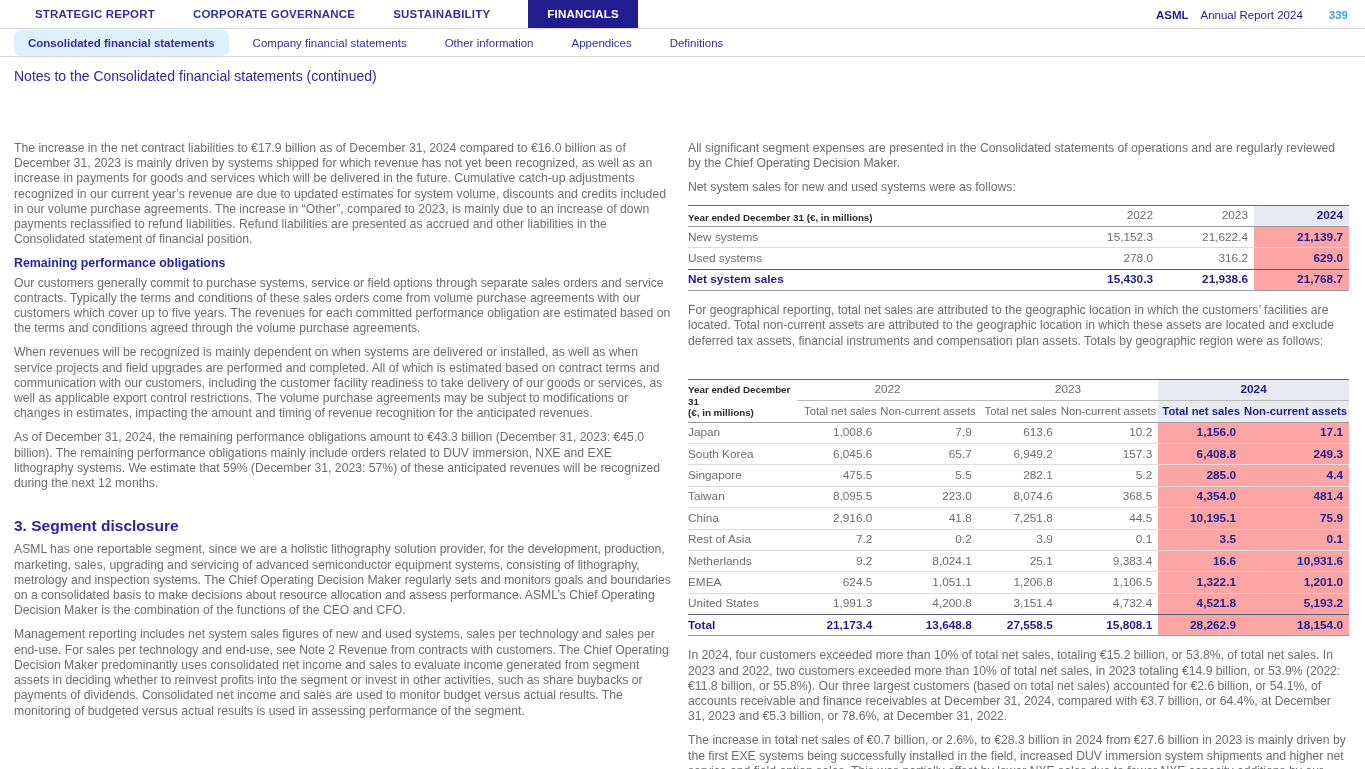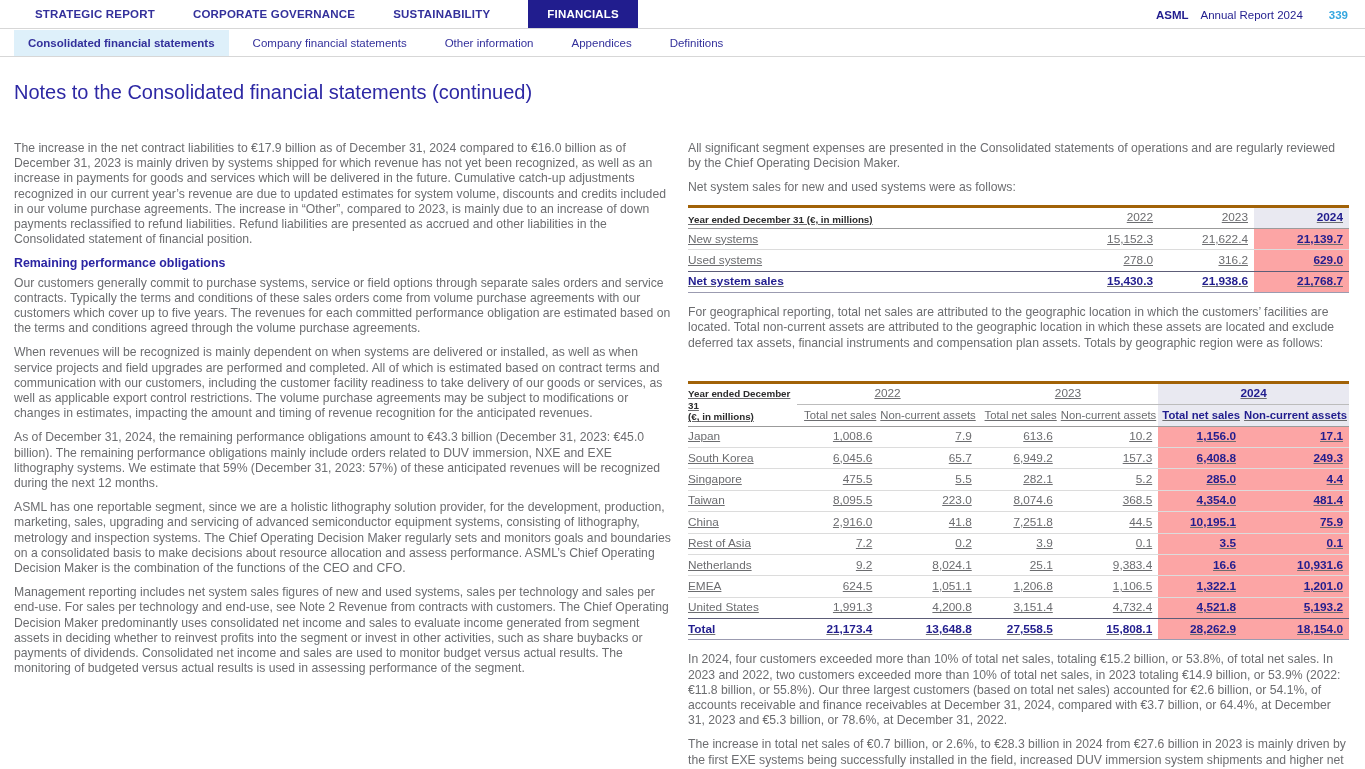--- a/index.html
+++ b/index.html
@@ -40,26 +40,26 @@
   
   .subnav {
     position: absolute; top: 30px; left: 0; right: 0; height: 27px;
     display: flex; align-items: stretch; padding-left: 14px;
     border-bottom: 1px solid #d7d7d7;
   }
   .subnav-item {
     display: flex; align-items: center; margin-right: 38px;
     font-size: 11.5px; color: #33309b; cursor: pointer; white-space: nowrap;
   }
-  .subnav-item.active { background: #def0fa; font-weight: bold; padding: 0 14px; margin-right: 24px; }
+  .subnav-item.active { background: #def0fa; font-weight: bold; padding: 0 14px; margin-right: 24px; border-radius: 7px; }
 
   
   .page-title {
-    position: absolute; top: 81px; left: 14px;
-    margin: 0; font-size: 20px; font-weight: normal; color: #2d28a4;
+    position: absolute; top: 68px; left: 14px;
+    margin: 0; font-size: 14px; font-weight: normal; color: #2d28a4;
   }
 
   
   .col { position: absolute; top: 141px; font-size: 12.2px; line-height: 15.2px; color: #6c6d70; }
   .col.left  { left: 14px;  width: 660px; }
   .col.right { left: 688px; width: 661px; }
   .col p { margin: 0 0 9px 0; }
   .subheading {
     margin: 2px 0 4px 0; font-size: 12.4px; font-weight: bold; color: #2b24a2;
   }
@@ -71,21 +71,21 @@
   table.fin { width: 100%; border-collapse: collapse; font-size: 11.8px; color: #6c6d70; }
   table.fin th, table.fin td { padding: 2.6px 6px; vertical-align: bottom; }
   table.fin .num { text-align: right; }
   table.fin .hl  { background: #fca5a5; }
   table.fin th.meta {
     text-align: left; font-size: 9.8px; color: #2b2b2b; font-weight: bold;
     padding-left: 0; line-height: 11.5px;
   }
   table.fin thead th { font-weight: normal; }
   table.fin thead { border-bottom: 1px solid #9b9b9b; }
-  table.fin { border-top: 3px solid #a16207; text-decoration: underline; }
+  table.fin { border-top: 1px solid #a16207; }
   table.fin tbody tr { border-top: 1px solid #dcdcdc; }
   table.fin tbody tr:first-child { border-top: none; }
   table.fin tbody tr.total {
     border-top: 1px solid #5d5d78; border-bottom: 1px solid #9b9bb0;
     color: #211d8e; font-weight: bold;
   }
   table.fin tbody tr.total .lbl { color: #211d8e; }
   table.fin td.lbl { text-align: left; padding-left: 0; }
   table.fin .yr { color: #6c6d70; }
   table.fin .yr.hl-head, table.fin .sub.hl-head { color: #211d8e; font-weight: bold; background: #e9e9f1; }
@@ -132,20 +132,21 @@
   </nav>
 
   <h1 class="page-title">Notes to the Consolidated financial statements (continued)</h1>
 
   <section class="col left">
     <p>The increase in the net contract liabilities to €17.9 billion as of December 31, 2024 compared to €16.0 billion as of December 31, 2023 is mainly driven by systems shipped for which revenue has not yet been recognized, as well as an increase in payments for goods and services which will be delivered in the future.  Cumulative catch-up adjustments recognized in our current year’s revenue are due to updated estimates for system volume, discounts and credits included in our volume purchase agreements. The increase in “Other”, compared to 2023, is mainly due to an increase of down payments reclassified to refund liabilities. Refund liabilities are presented as accrued and other liabilities in the Consolidated statement of financial position.</p>
     <h3 class="subheading">Remaining performance obligations</h3>
     <p>Our customers generally commit to purchase systems, service or field options through separate sales orders and service contracts. Typically the terms and conditions of these sales orders come from volume purchase agreements with our customers which cover up to five years. The revenues for each committed performance obligation are estimated based on the terms and conditions agreed through the volume purchase agreements.</p>
     <p>When revenues will be recognized is mainly dependent on when systems are delivered or installed, as well as when service projects and field upgrades are performed and completed. All of which is estimated based on contract terms and communication with our customers, including the customer facility readiness to take delivery of our goods or services, as well as applicable export control restrictions. The volume purchase agreements may be subject to modifications or changes in estimates, impacting the amount and timing of revenue recognition for the anticipated revenues.</p>
     <p>As of December 31, 2024, the remaining performance obligations amount to €43.3 billion (December 31, 2023: €45.0 billion). The remaining performance obligations mainly include orders related to DUV immersion, NXE and EXE lithography systems. We estimate that 59% (December 31, 2023: 57%) of these anticipated revenues will be recognized during the next 12 months.</p>
+    <h2 class="sectionheading">3. Segment disclosure</h2>
     <p>ASML has one reportable segment, since we are a holistic lithography solution provider, for the development, production, marketing, sales, upgrading and servicing of advanced semiconductor equipment systems, consisting of lithography, metrology and inspection systems. The Chief Operating Decision Maker regularly sets and monitors goals and boundaries on a consolidated basis to make decisions about resource allocation and assess performance. ASML’s Chief Operating Decision Maker is the combination of the functions of the CEO and CFO.</p>
     <p>Management reporting includes net system sales figures of new and used systems, sales per technology and sales per end-use. For sales per technology and end-use, see Note 2 Revenue from contracts with customers. The Chief Operating Decision Maker predominantly uses consolidated net income and sales to evaluate income generated from segment assets in deciding whether to reinvest profits into the segment or invest in other activities, such as share buybacks or payments of dividends. Consolidated net income and sales are used to monitor budget versus actual results. The monitoring of budgeted versus actual results is used in assessing performance of the segment.</p>
   </section>
 
   <section class="col right">
     <p>All significant segment expenses are presented in the Consolidated statements of operations and are regularly reviewed by the Chief Operating Decision Maker.</p>
     <p>Net system sales for new and used systems were as follows:</p>
 
     <table class="fin t1">
       <thead>

